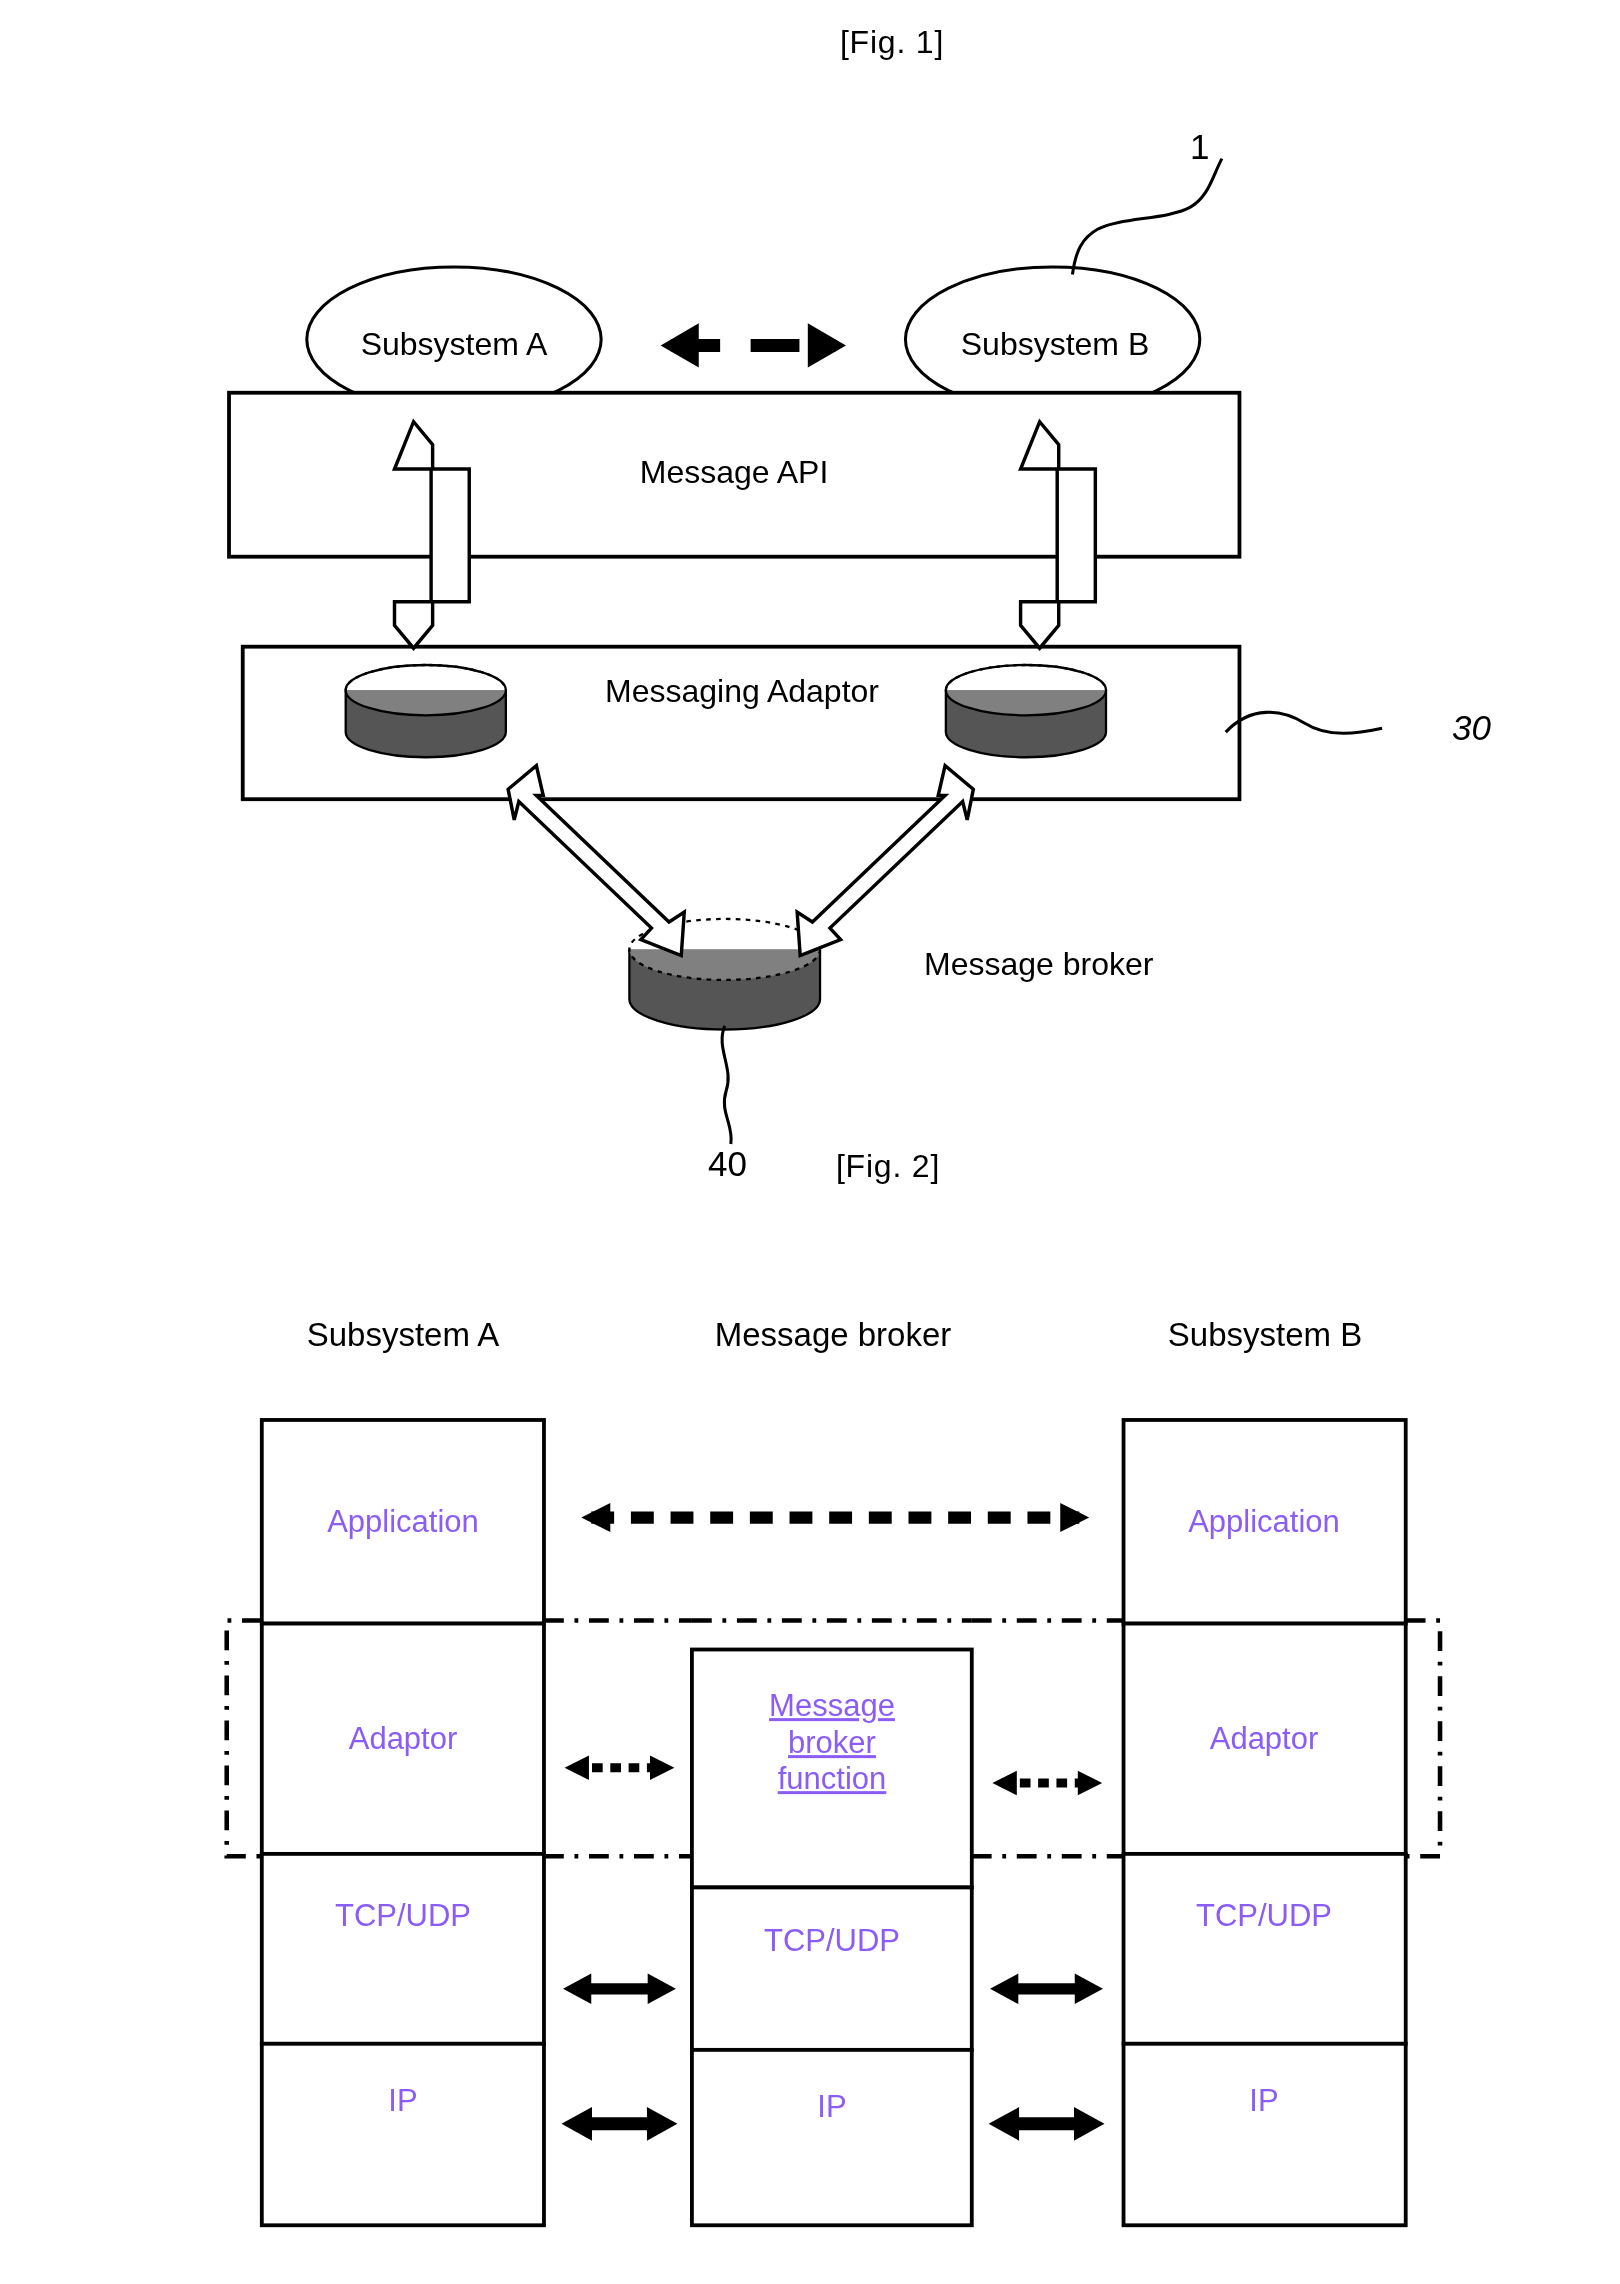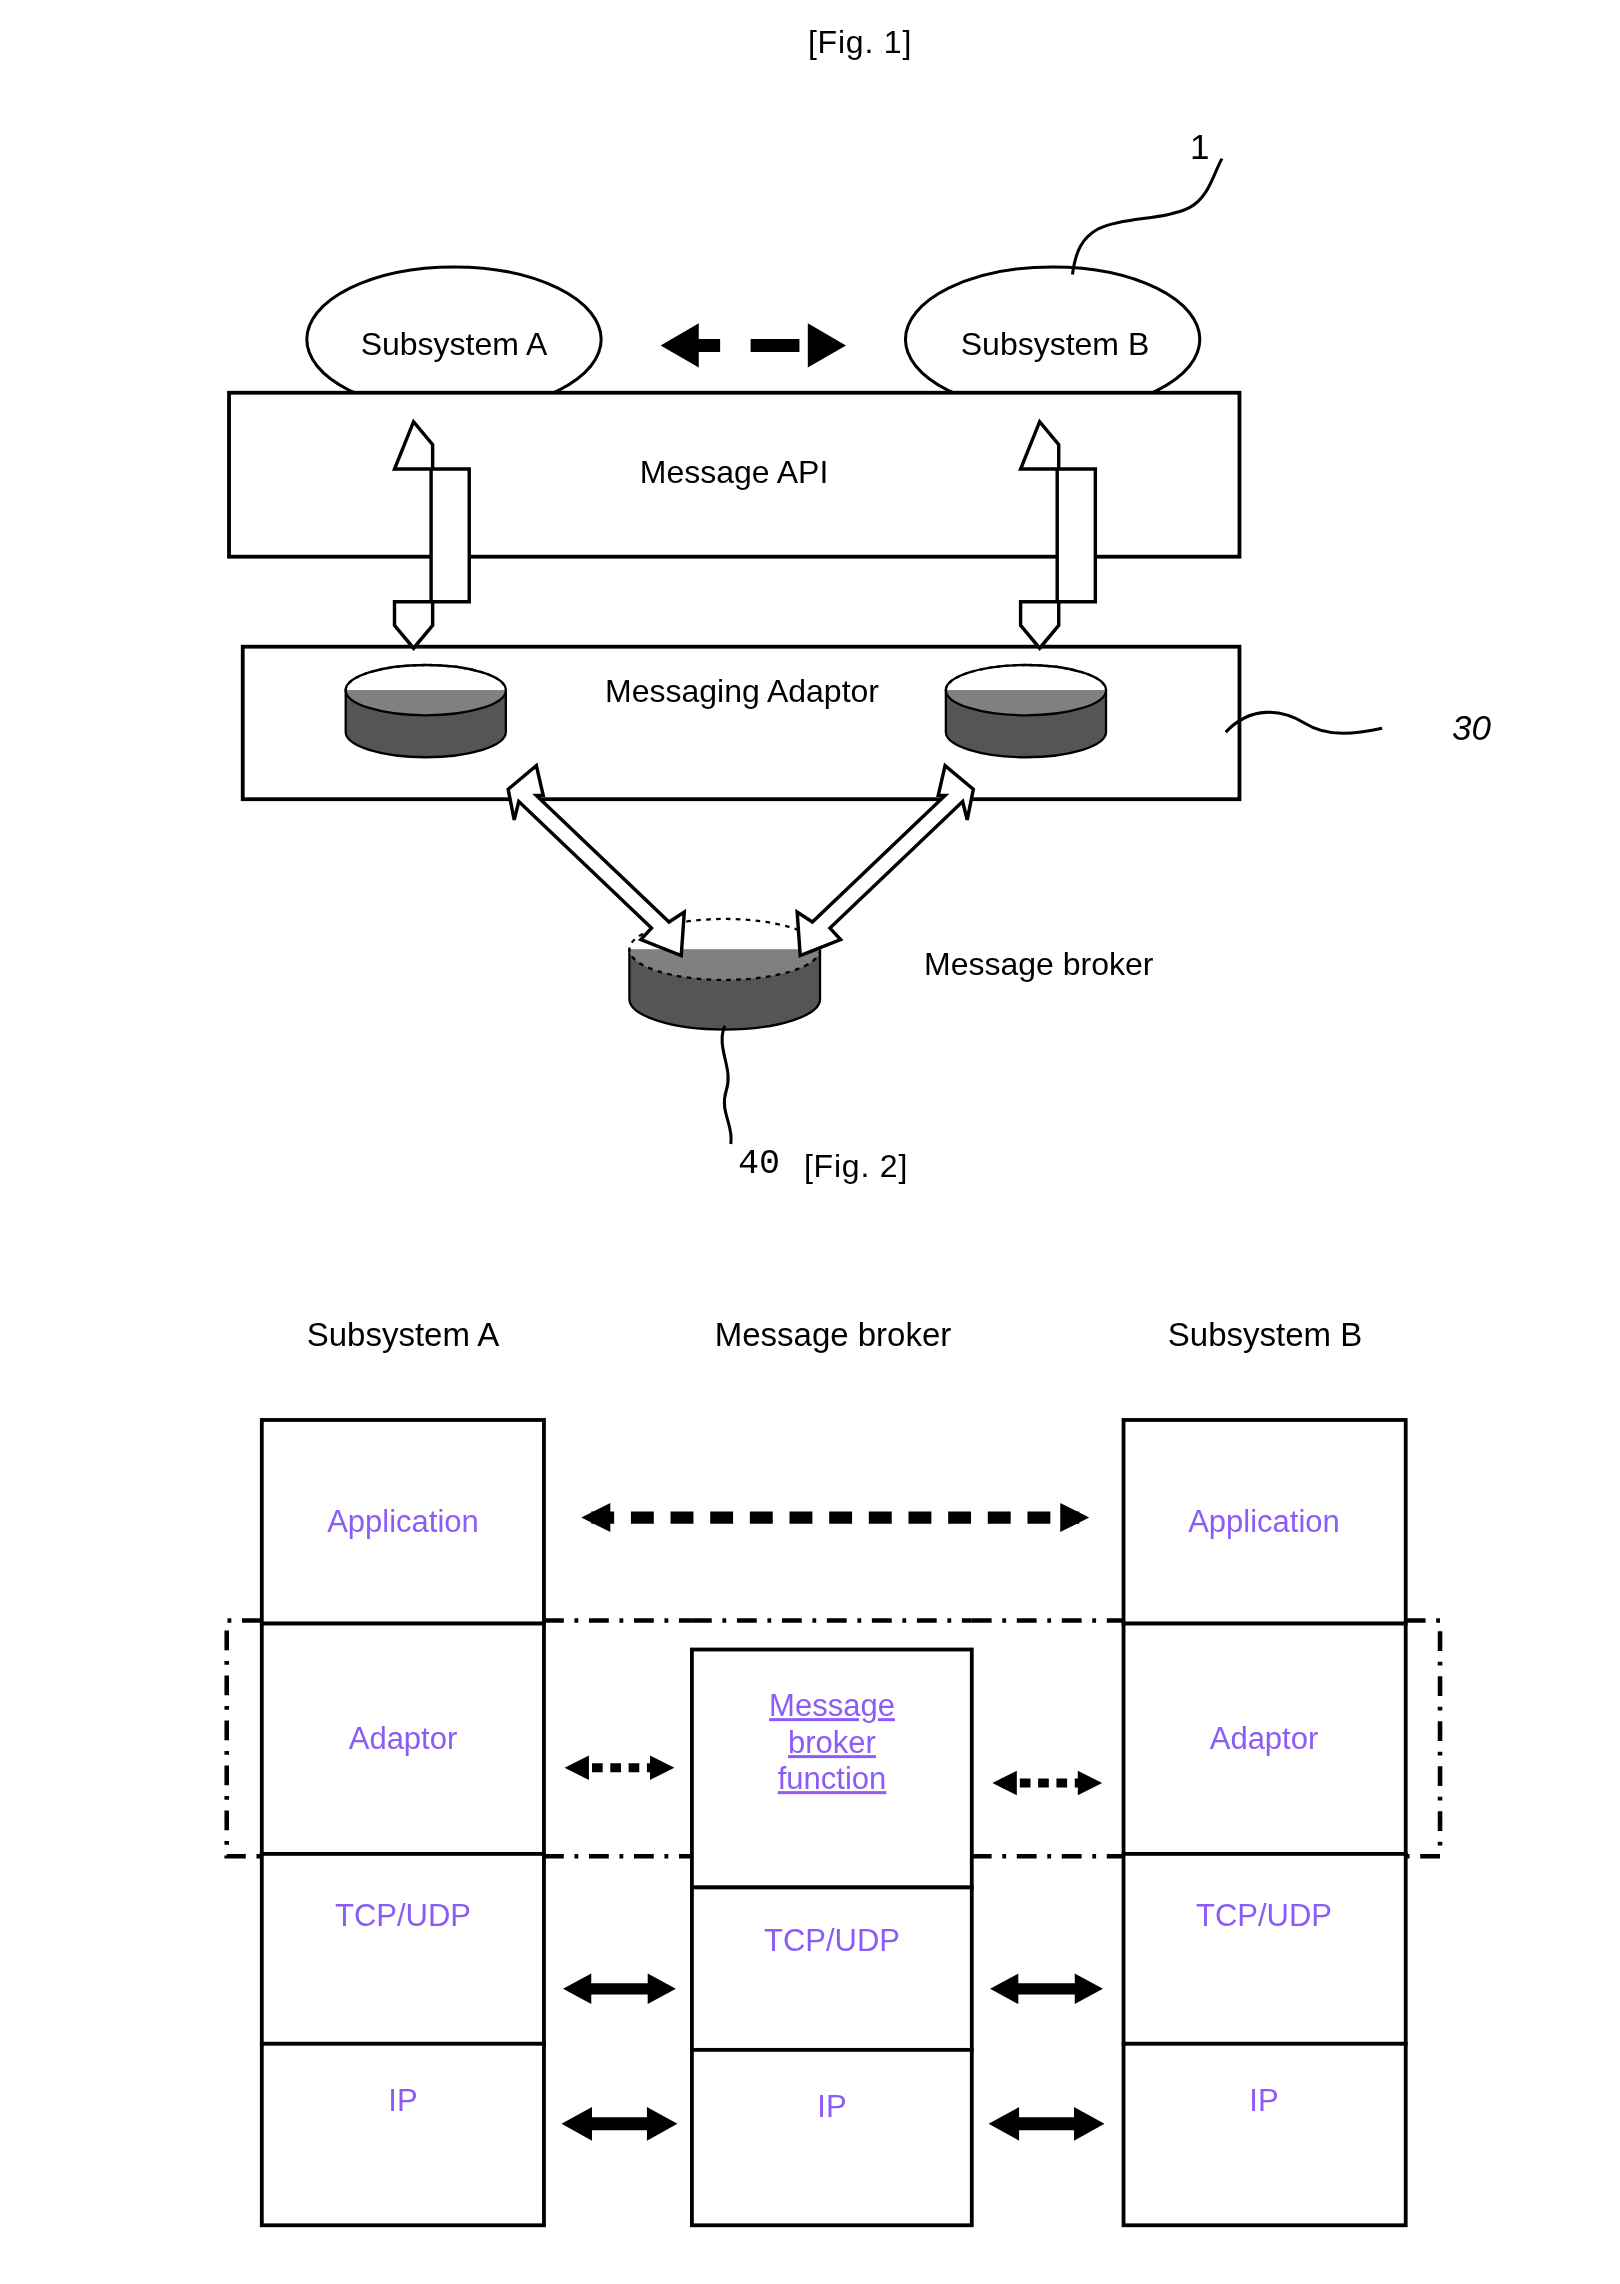--- a/index.html
+++ b/index.html
@@ -1,20 +1,20 @@
 <!DOCTYPE html>
 <html style="font-size:12.2px"><head>
 <meta charset="utf-8">
 <style>
   html,body{margin:0;padding:0;background:#ffffff;}
   body{width:1621px;height:2284px;position:relative;
        font-family:"Liberation Sans","DejaVu Sans",sans-serif;color:#000;}
   .root{position:absolute;inset:0;}
   svg.layer{position:absolute;left:0;top:0;width:1621px;height:2284px;}
-  .cap{position:absolute;font-size:32px;letter-spacing:0.8px;color:#000;white-space:nowrap;}
+  .cap{position:absolute;font-size:32px;letter-spacing:0.8px;color:#000;white-space:nowrap;margin-left:32px;}
   .lbl{position:absolute;font-size:32px;color:#000;white-space:nowrap;}
   .num{position:absolute;font-size:35px;color:#000;white-space:nowrap;}
   .ctr{transform:translateX(-50%);text-align:center;}
   .f2lbl{position:absolute;font-size:31px;color:#8b5cf6;white-space:nowrap;
          transform:translate(-50%,-50%);text-align:center;line-height:1.18;}
   .f2hdr{position:absolute;font-size:33px;color:#000;white-space:nowrap;
          transform:translateX(-50%);text-align:center;}
 </style>
 </head>
 <body>
@@ -151,21 +151,21 @@
       <line x1="1313" y1="2785" x2="1431" y2="2785" stroke="#000" stroke-width="17"></line>
       <path d="M1296,2785 L1336,2763 L1336,2807 z" fill="#000"></path>
       <path d="M1448,2785 L1408,2763 L1408,2807 z" fill="#000"></path>
     </g>
   </svg>
 
   <div class="cap ctr" style="left:860px;top:24.4px;">[Fig. 1]</div>
 
   <div class="num" style="left:1190px;top:127px;">1</div>
   <div class="num" style="left:1452px;top:708px;font-style:italic;">30</div>
-  <div class="num" style="left:738px;top:1144px;font-family:Liberation Mono, monospace;">40</div>
+  <div class="num" style="left:708px;top:1144px;">40</div>
 
   <div class="lbl ctr" style="left:454px;top:326px;">Subsystem A</div>
   <div class="lbl ctr" style="left:1055px;top:326px;">Subsystem B</div>
   <div class="lbl ctr" style="left:734px;top:454px;">Message API</div>
   <div class="lbl ctr" style="left:734px;top:673px;margin-left:8px;">Messaging Adaptor</div>
   <div class="lbl" style="left:924px;top:946px;">Message broker</div>
 
   <div class="cap ctr" style="left:856px;top:1148px;">[Fig. 2]</div>
 
   <div class="f2hdr" style="left:403px;top:1316px;">Subsystem A</div>

